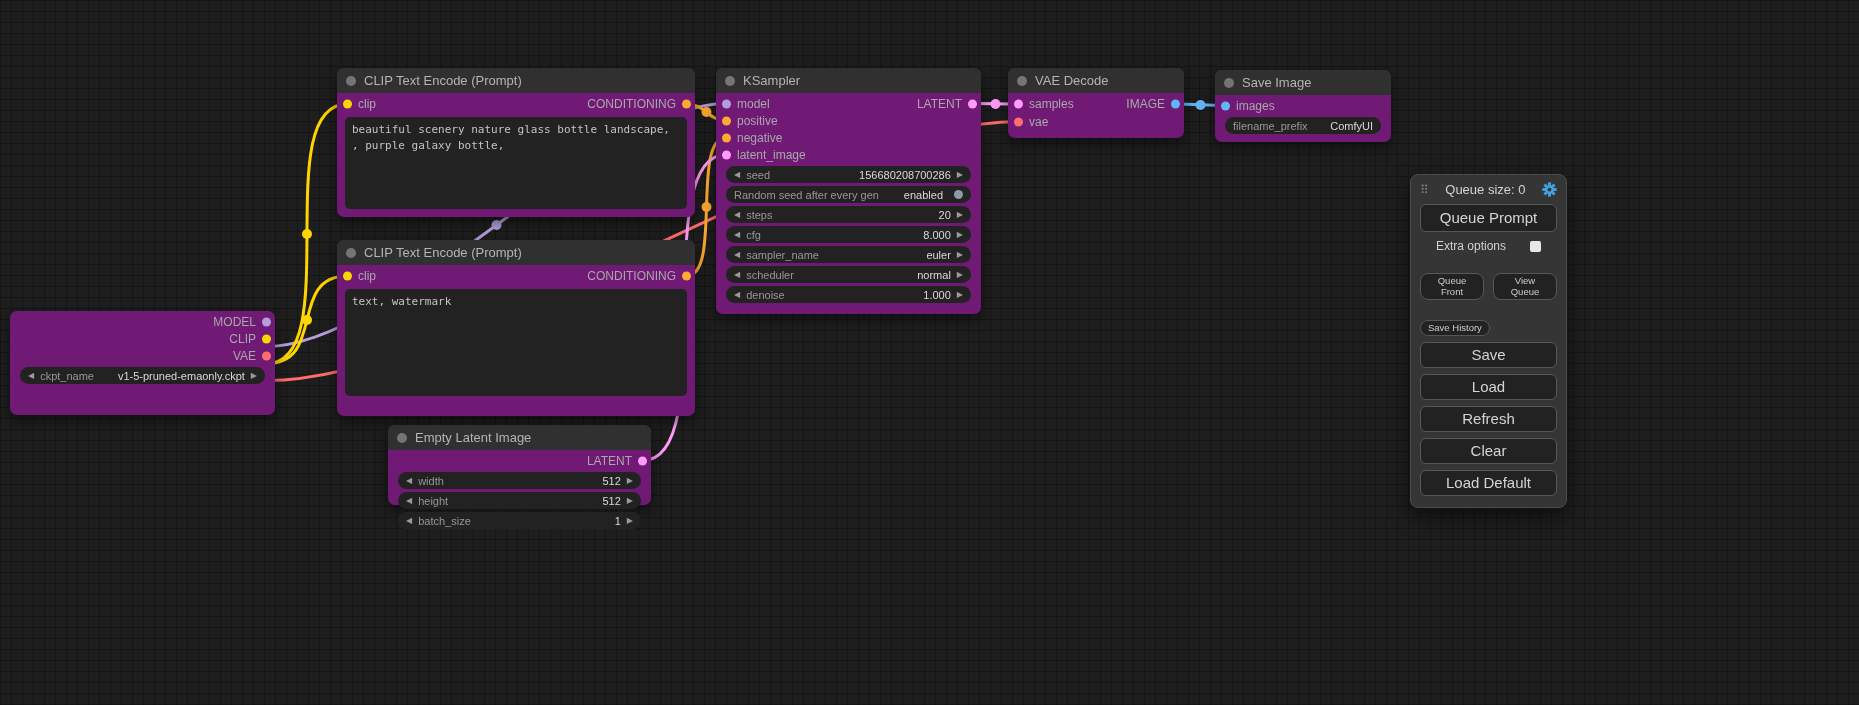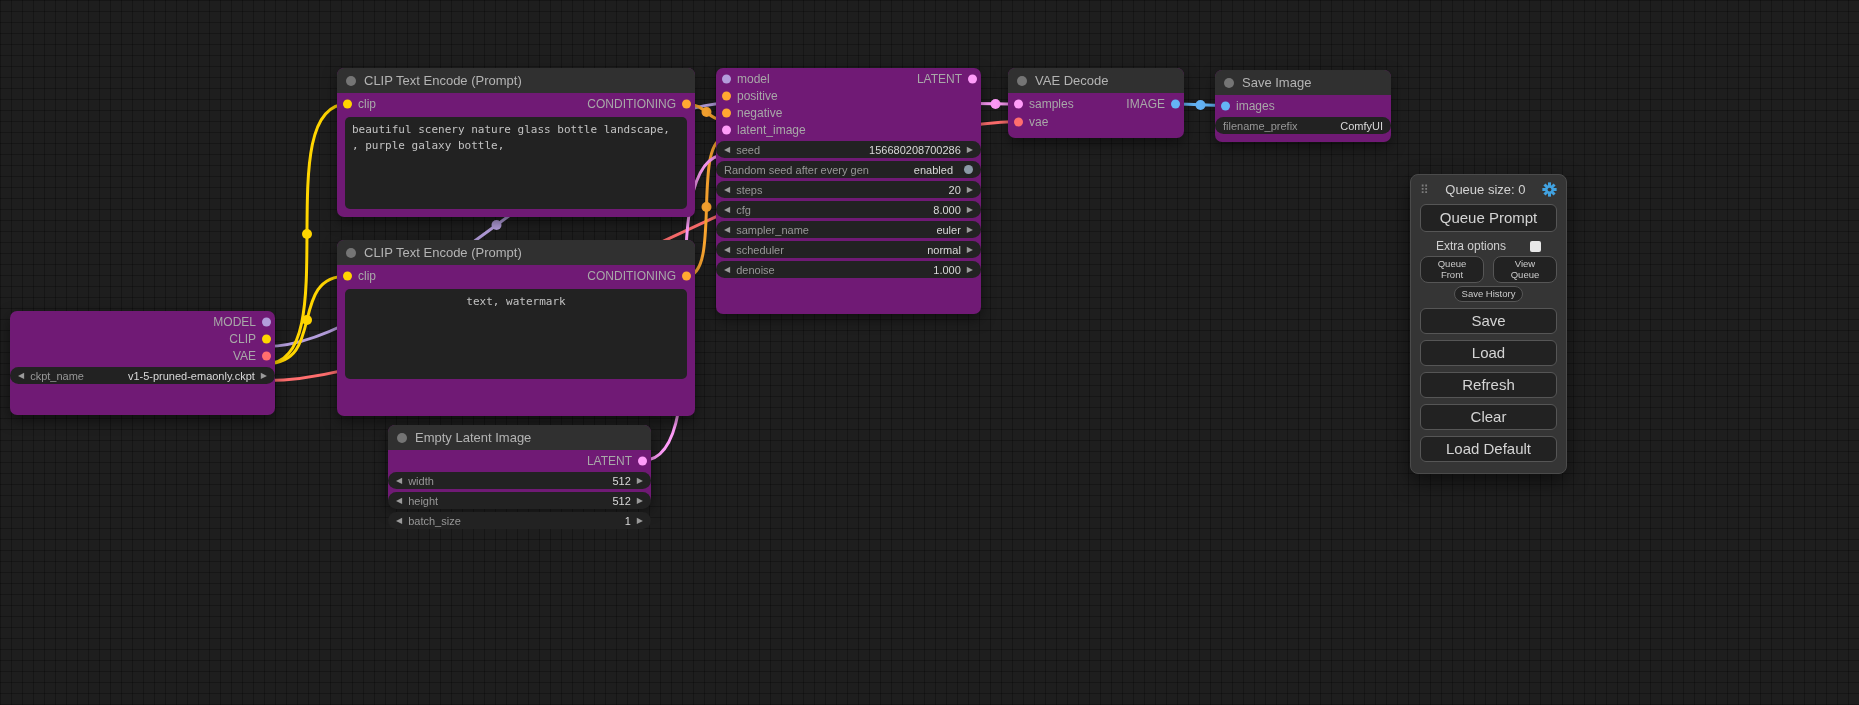--- a/index.html
+++ b/index.html
@@ -36,21 +36,21 @@
 
   .ports { padding-top:2px; }
   .row { position:relative; height:17px; display:flex; align-items:center; font-size:12px; color:#a8a8a8; }
   .row.tall { height:18px; }
   .in-dot  { position:absolute; left:6px;  top:50%; transform:translateY(-50%); width:9px; height:9px; border-radius:50%; cursor:crosshair; }
   .out-dot { position:absolute; right:4px; top:50%; transform:translateY(-50%); width:9px; height:9px; border-radius:50%; cursor:crosshair; }
   .in-label  { margin-left:21px; }
   .out-label { margin-left:auto; margin-right:19px; }
 
   .widget {
-    height:17px; margin:3px 0 0; padding:0 8px;
+    height:17px; margin:3px 10px 0; padding:0 8px;
     background:#222; border-radius:9px;
     display:flex; align-items:center; gap:6px;
     font-size:11px; color:#979797; cursor:pointer;
     white-space:nowrap; overflow:hidden;
   }
   .widget .wvalue { margin-left:auto; color:#d9d9d9; }
   .widget .arr { color:#9a9a9a; font-size:8px; line-height:1; flex:0 0 auto; }
   .widget .knob { width:9px; height:9px; border-radius:50%; background:#8b9aa6; margin-left:5px; flex:0 0 auto; }
 
   textarea.prompt {
@@ -64,21 +64,21 @@
   
   #n-ckpt     { left:10px;   top:311px; width:265px; height:104px; }
   #n-clip-pos { left:337px;  top:68px;  width:358px; height:149px; }
   #n-clip-neg { left:337px;  top:240px; width:358px; height:176px; }
   #n-latent   { left:388px;  top:425px; width:263px; height:80px; }
   #n-ksampler { left:716px;  top:68px;  width:265px; height:246px; }
   #n-vae      { left:1008px; top:68px;  width:176px; height:70px;  }
   #n-save     { left:1215px; top:70px;  width:176px; height:72px;  }
 
   #n-clip-pos textarea { height:92px; }
-  #n-clip-neg textarea { height:90px;text-align:center; }
+  #n-clip-neg textarea { height:107px; }
 
   
   #menu {
     position:absolute; left:1410px; top:174px; width:157px; z-index:3;
     background:#353535; border:1px solid #4b4b4b; border-radius:8px;
     padding:7px 9px 11px; box-shadow:0 8px 20px rgba(0,0,0,0.55);
   }
   .menu-header { display:flex; align-items:center; gap:6px; margin-bottom:7px; }
   .drag-handle { color:#7d7d7d; font-size:12px; cursor:move; line-height:1; }
   .queue-size { flex:1; text-align:center; color:#d2d2d2; font-size:13px; }
@@ -86,21 +86,21 @@
   .btn {
     display:block; width:100%;
     background:#222; border:1px solid #565656; border-radius:6px;
     color:#d4d4d4; font-family:inherit; cursor:pointer;
   }
   .btn.big { font-size:15px; padding:3px 0 4px; margin-top:6px; }
   .btn.queue { margin-top:0; padding:4px 0 5px; }
   .btn.small { width:auto; font-size:9.5px; padding:1px 7px 2px; border-radius:8px; color:#cccccc; }
   .extra-row { display:flex; align-items:center; justify-content:center; gap:24px; margin:7px 0 3px; color:#d0d0d0; font-size:12px; }
   .checkbox { width:11px; height:11px; background:#e8e8e8; border-radius:2px; cursor:pointer; }
-  .small-row { display:flex; gap:9px; justify-content:center; margin-top:3px; }
+  .small-row { display:flex; gap:9px; justify-content:space-between; margin-top:20px; }
   .small-row .grow { flex:1; }
   .gap-above { margin-top:13px; }
 </style>
 </head>
 <body>
 
 <svg id="wires" width="1859" height="705">
   <path d="M266.5 346.5 C 396 346.5, 597 103.5, 726.5 103.5" stroke="#B39DDB"></path>
   <path d="M266.5 363.5 C 346.5 363.5, 267.5 104, 347.5 104" stroke="#FFD500"></path>
   <path d="M266.5 363.5 C 326.5 363.5, 287.5 276, 347.5 276" stroke="#FFD500"></path>
@@ -201,20 +201,24 @@
   </div>
   <div class="widget">
     <span class="arr">◀</span>
     <span class="wlabel">batch_size</span>
     <span class="wvalue">1</span>
     <span class="arr">▶</span>
   </div>
 </div>
 
 <div class="node" id="n-ksampler">
+  <div class="node-title">
+    <span class="title-dot"></span>
+    <span class="title-text">KSampler</span>
+  </div>
   <div class="ports">
     <div class="row">
       <span class="in-dot" style="background: rgb(179, 157, 219);"></span>
       <span class="in-label">model</span>
       <span class="out-label">LATENT</span>
       <span class="out-dot" style="background: rgb(255, 156, 249);"></span>
     </div>
     <div class="row">
       <span class="in-dot" style="background: rgb(255, 169, 49);"></span>
       <span class="in-label">positive</span>

